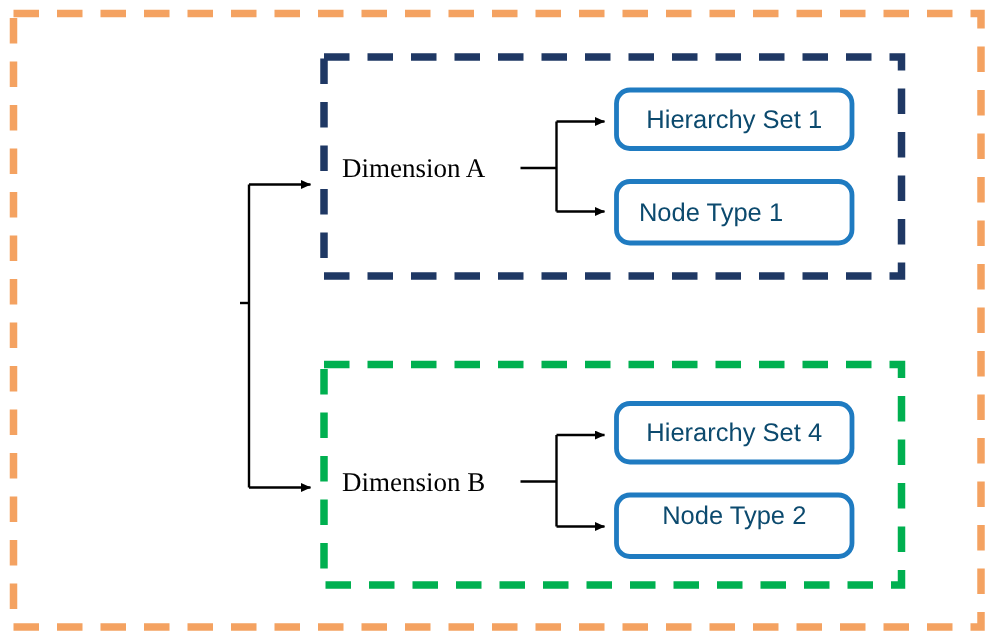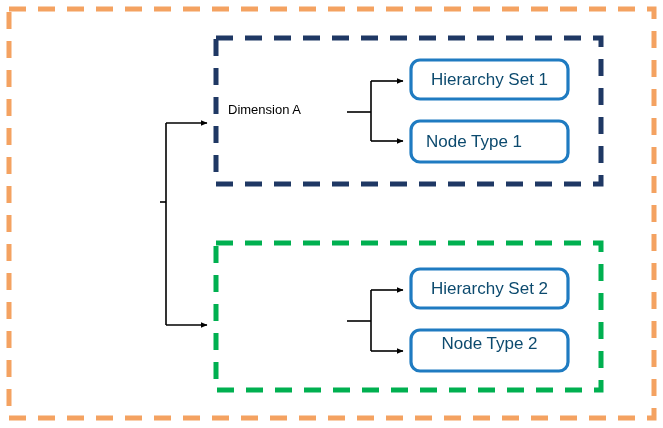--- a/index.html
+++ b/index.html
@@ -33,22 +33,22 @@
     font-size: 17px;
     font-family: "Liberation Sans", sans-serif;
     white-space: nowrap;
     letter-spacing: 0px;
     z-index: 5;
     pointer-events: auto;
   }
   .plain-label {
     position: absolute;
     color: #000000;
-    font-size: 13px;
-    font-family: Liberation Sans, sans-serif;
+    font-size: 18px;
+    font-family: Liberation Serif, serif;
     white-space: nowrap;
     z-index: 5;
   }
 </style>
 </head>
 <body>
 
 <div id="canvas">
 
   <svg class="svg-layer" viewBox="0 0 663 428" xmlns="http://www.w3.org/2000/svg">
@@ -84,22 +84,23 @@
 
     <path d="M347,321 L371,321" fill="none" stroke="#000000" stroke-width="1.6"></path>
     <path d="M371,290 L371,351" fill="none" stroke="#000000" stroke-width="1.6"></path>
     <path d="M371,290 L403,290" fill="none" stroke="#000000" stroke-width="1.6" marker-end="url(#arrowhead)"></path>
     <path d="M371,351 L403,351" fill="none" stroke="#000000" stroke-width="1.6" marker-end="url(#arrowhead)"></path>
   </svg>
 
 
   <div class="plain-label" style="left:228px; top:102px;">Dimension A</div>
 
+  <div class="plain-label" style="left:228px; top:311px;">Dimension B</div>
 
   <div class="node-label" style="left:411px; top:60px; width:157px; height:39px;">Hierarchy Set 1</div>
 
   <div class="node-label" style="left:390px; top:121px; width:168px; height:41px;">Node Type 1</div>
 
-  <div class="node-label" style="left:411px; top:269px; width:157px; height:39px;">Hierarchy Set 2</div>
+  <div class="node-label" style="left:411px; top:269px; width:157px; height:39px;">Hierarchy Set 4</div>
 
   <div class="node-label" style="left:411px; top:330px; width:157px; height:27px;">Node Type 2</div>
 
 </div>
 
 </body></html>

